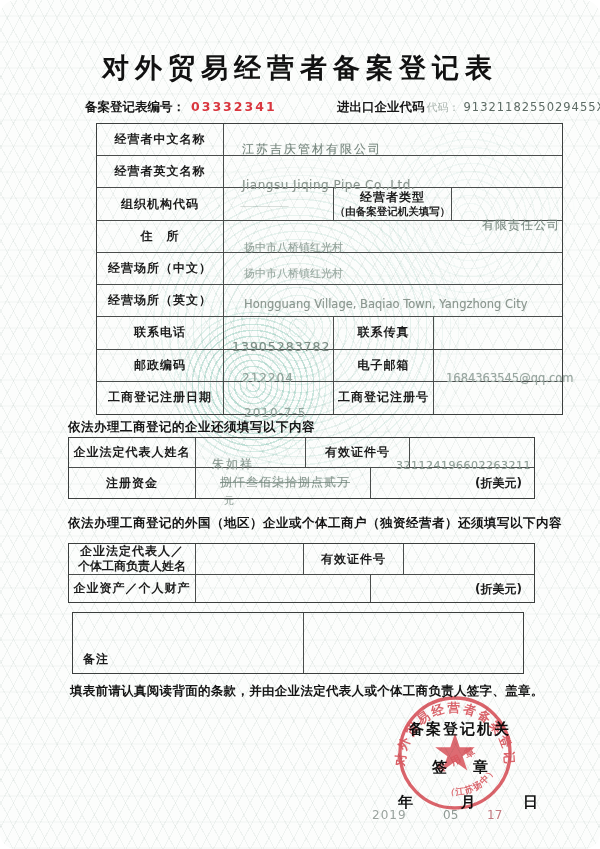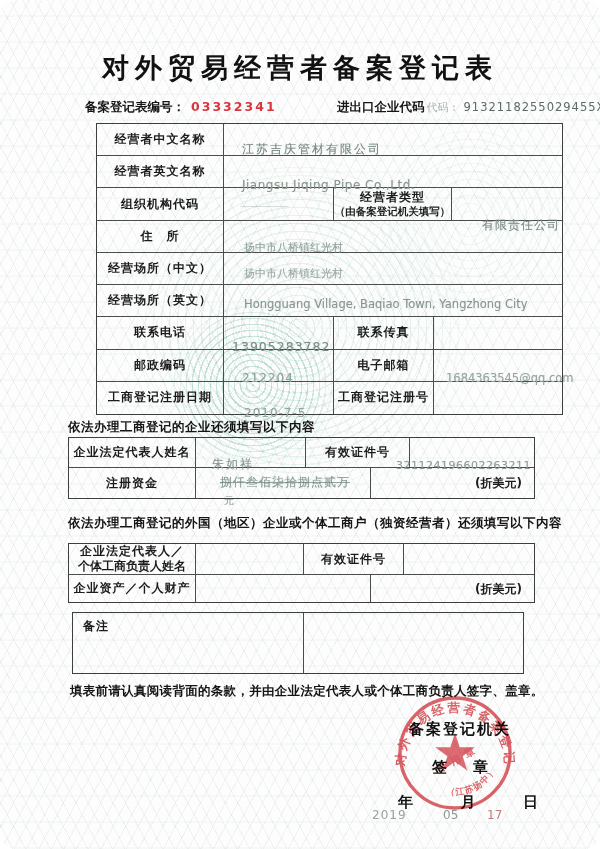--- a/index.html
+++ b/index.html
@@ -73,21 +73,21 @@
     text-decoration-color:rgba(110,130,120,.6);}
   .v-cap-wrap{left:28px;bottom:-10px;font-size:10px;color:#93a39b;}
   .note-usd{font-size:12px;font-weight:bold;color:#1b1b1b;position:absolute;right:12px;top:50%;transform:translateY(-50%);}
 
   .t3{left:68px;top:543px;width:467px;height:60px;grid-template-rows:1fr 1fr;}
   .t3 .w-v1{width:108px;}
   .t3 .w-l2{width:100px;}
   .t3 .w-cap{width:175px;flex:none;}
 
   .t4{left:72px;top:612px;width:452px;height:62px;grid-template-rows:1fr;}
-  .t4 .cell{align-items:flex-start;justify-content:flex-start;padding:6px 10px;}
+  .t4 .cell{align-items:flex-end;justify-content:flex-start;padding:6px 10px;}
   .t4 .half{width:231px;flex:none;}
 
   .notice{position:absolute;left:70px;top:683px;font-size:12.5px;font-weight:bold;color:#141414;letter-spacing:.3px;}
 
   .authority{position:absolute;left:380px;top:720px;width:160px;text-align:center;
     font-size:15px;font-weight:bold;letter-spacing:2px;color:#121212;z-index:4;}
   .sign{position:absolute;left:380px;top:758px;width:160px;text-align:center;
     font-size:15px;font-weight:bold;color:#121212;z-index:4;}
   .sign .gap{display:inline-block;width:26px;}
   .ymd{position:absolute;left:398px;top:793px;width:140px;display:flex;justify-content:space-between;

